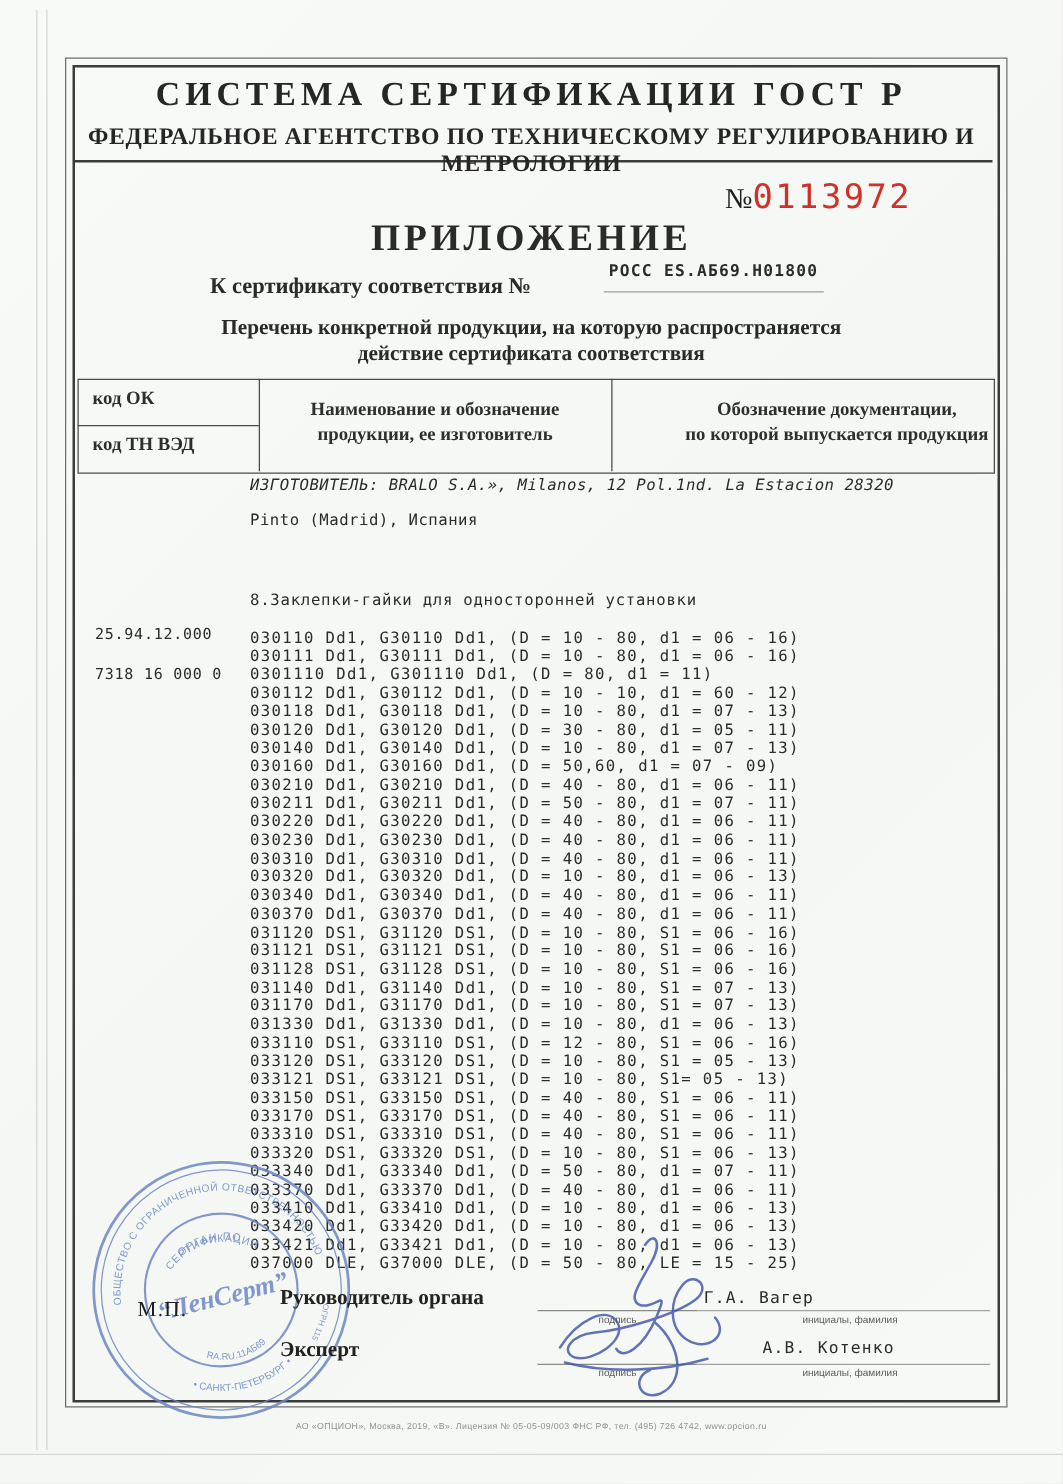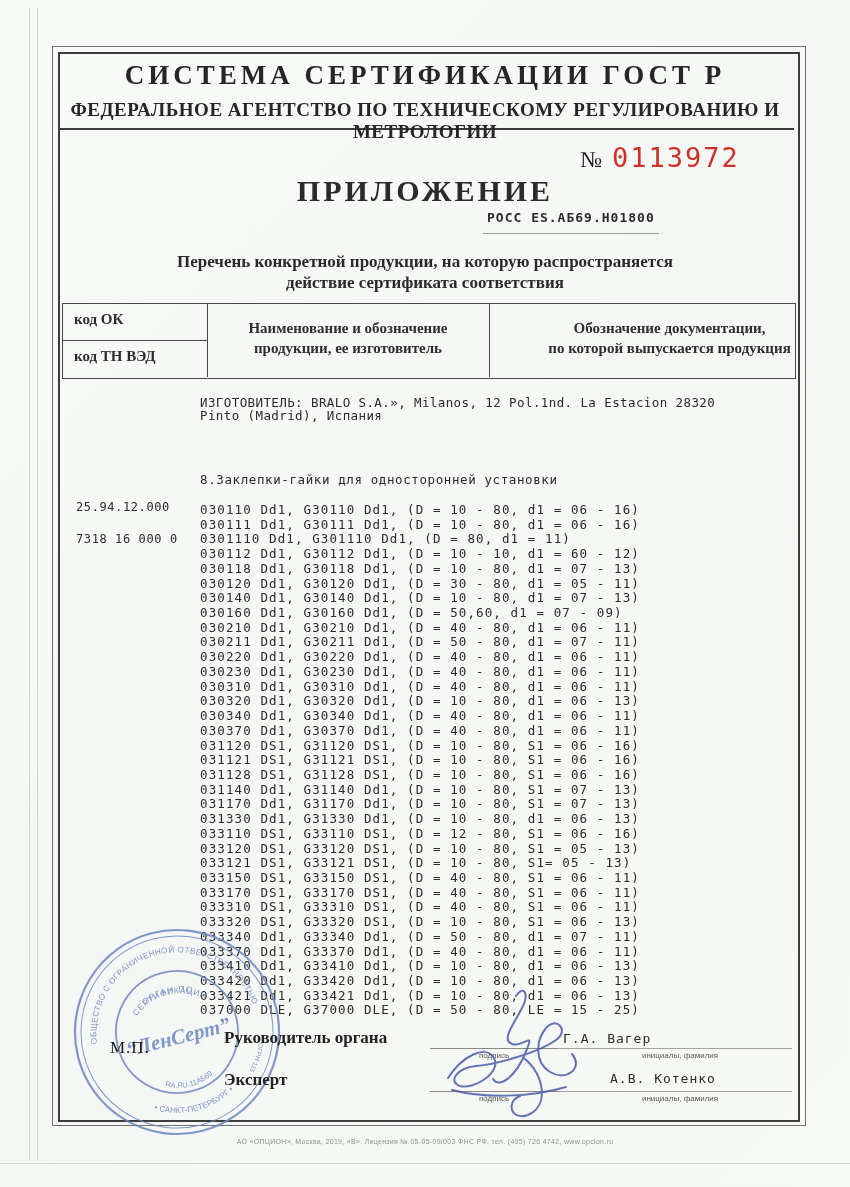--- a/index.html
+++ b/index.html
@@ -15,21 +15,21 @@
   .edge-h { position:absolute; height:1px; background:#d5d7d2; }
 
   .frame-outer { position:absolute; left:52px; top:46px; width:752px; height:1078px; border:1px solid #707070; }
   .frame-inner { position:absolute; left:58px; top:52px; width:738px; height:1066px; border:2px solid #3c3c3c; }
   .header-rule { position:absolute; left:60px; top:128px; width:734px; height:2px; background:#3c3c3c; }
 
   .title-main { left:0; right:0; top:60px; text-align:center; font-size:27px; font-weight:bold; letter-spacing:4px; color:#262626; }
   .title-agency { left:0; right:0; top:99px; text-align:center; font-size:19px; font-weight:bold; letter-spacing:0.5px; color:#262626; }
 
   .form-no { left:580px; top:142px; font-size:23px; color:#1c1c1c; }
-  .form-no-digits { font-family:"DejaVu Sans Mono", monospace; font-size:27px; letter-spacing:2px; color:#cf3128; margin-left:10px; font-weight:500; }
+  .form-no-digits { font-family:"DejaVu Sans Mono", monospace; font-size:27px; letter-spacing:2px; color:#cf3128; font-weight:500; }
 
   .appendix-title { left:0; right:0; top:174px; text-align:center; font-size:30px; font-weight:bold; letter-spacing:3px; color:#2a2a2a; }
 
   .cert-label { left:168px; top:218px; font-size:18px; font-weight:bold; color:#2a2a2a; }
   .cert-number { left:487px; top:210px; font-family:"DejaVu Sans Mono", monospace; font-size:13px; letter-spacing:1px; color:#333;font-weight:bold; }
   .cert-underline { left:483px; top:233px; width:176px; height:1px; background:#9aa098; }
 
   .subtitle { left:0; right:0; text-align:center; font-size:17px; font-weight:bold; color:#2a2a2a; }
 
   .tbl-box { left:62px; top:303px; width:732px; height:74px; border:1.5px solid #4a4a4a; }
@@ -69,20 +69,21 @@
   <div class="header-rule"></div>
 
   <div class="abs title-main">СИСТЕМА СЕРТИФИКАЦИИ ГОСТ Р</div>
   <div class="abs title-agency">ФЕДЕРАЛЬНОЕ АГЕНТСТВО ПО ТЕХНИЧЕСКОМУ РЕГУЛИРОВАНИЮ И МЕТРОЛОГИИ</div>
 
   <div class="abs form-no">
     <span>№</span><span class="form-no-digits">0113972</span>
   </div>
 
   <div class="abs appendix-title">ПРИЛОЖЕНИЕ</div>
+  <div class="abs cert-label">К сертификату соответствия №</div>
   <div class="abs cert-number mono">РОСС ES.АБ69.Н01800</div>
   <div class="abs cert-underline"></div>
 
   <div class="abs subtitle" style="top:252px;">Перечень конкретной продукции,  на которую распространяется</div>
   <div class="abs subtitle" style="top:273px;">действие сертификата соответствия</div>
 
   <div class="abs tbl-box"></div>
   <div class="tbl-v" style="left:207px;"></div>
   <div class="tbl-v" style="left:489px;"></div>
   <div class="tbl-h-left"></div>
@@ -90,21 +91,21 @@
   <div class="abs tbl-cell" style="left:74px; top:348px;">код ТН ВЭД</div>
   <div class="abs tbl-cell tbl-center" style="left:207px; width:282px; top:318px;">
     <div>Наименование и обозначение</div>
     <div>продукции, ее изготовитель</div>
   </div>
   <div class="abs tbl-cell tbl-center" style="left:489px; width:361px; top:318px;">
     <div>Обозначение документации,</div>
     <div>по которой выпускается продукция</div>
   </div>
 
-  <div class="abs mono manuf" style="left:200px; top:395px;">ИЗГОТОВИТЕЛЬ: BRALO S.A.», Milanos, 12 Pol.1nd. La Estacion 28320</div>
+  <div class="abs mono manuf" style="left:200px; top:380px;font-style:italic;">ИЗГОТОВИТЕЛЬ: BRALO S.A.», Milanos, 12 Pol.1nd. La Estacion 28320</div>
   <div class="abs mono manuf" style="left:200px; top:408px;">Pinto (Madrid), Испания</div>
 
   <div class="abs mono code-col" style="left:76px; top:472px;">25.94.12.000</div>
   <div class="abs mono prod-title" style="left:200px; top:472px;">8.Заклепки-гайки для односторонней установки</div>
   <div class="abs mono code-col" style="left:76px; top:504px;">7318 16 000 0</div>
 
   <div class="abs prod-list"><div>030110 Dd1, G30110 Dd1, (D = 10 - 80, d1 = 06 - 16)</div><div>030111 Dd1, G30111 Dd1, (D = 10 - 80, d1 = 06 - 16)</div><div>0301110 Dd1, G301110 Dd1, (D = 80, d1 = 11)</div><div>030112 Dd1, G30112 Dd1, (D = 10 - 10, d1 = 60 - 12)</div><div>030118 Dd1, G30118 Dd1, (D = 10 - 80, d1 = 07 - 13)</div><div>030120 Dd1, G30120 Dd1, (D = 30 - 80, d1 = 05 - 11)</div><div>030140 Dd1, G30140 Dd1, (D = 10 - 80, d1 = 07 - 13)</div><div>030160 Dd1, G30160 Dd1, (D = 50,60, d1 = 07 - 09)</div><div>030210 Dd1, G30210 Dd1, (D = 40 - 80, d1 = 06 - 11)</div><div>030211 Dd1, G30211 Dd1, (D = 50 - 80, d1 = 07 - 11)</div><div>030220 Dd1, G30220 Dd1, (D = 40 - 80, d1 = 06 - 11)</div><div>030230 Dd1, G30230 Dd1, (D = 40 - 80, d1 = 06 - 11)</div><div>030310 Dd1, G30310 Dd1, (D = 40 - 80, d1 = 06 - 11)</div><div>030320 Dd1, G30320 Dd1, (D = 10 - 80, d1 = 06 - 13)</div><div>030340 Dd1, G30340 Dd1, (D = 40 - 80, d1 = 06 - 11)</div><div>030370 Dd1, G30370 Dd1, (D = 40 - 80, d1 = 06 - 11)</div><div>031120 DS1, G31120 DS1, (D = 10 - 80, S1 = 06 - 16)</div><div>031121 DS1, G31121 DS1, (D = 10 - 80, S1 = 06 - 16)</div><div>031128 DS1, G31128 DS1, (D = 10 - 80, S1 = 06 - 16)</div><div>031140 Dd1, G31140 Dd1, (D = 10 - 80, S1 = 07 - 13)</div><div>031170 Dd1, G31170 Dd1, (D = 10 - 80, S1 = 07 - 13)</div><div>031330 Dd1, G31330 Dd1, (D = 10 - 80, d1 = 06 - 13)</div><div>033110 DS1, G33110 DS1, (D = 12 - 80, S1 = 06 - 16)</div><div>033120 DS1, G33120 DS1, (D = 10 - 80, S1 = 05 - 13)</div><div>033121 DS1, G33121 DS1, (D = 10 - 80, S1= 05 - 13)</div><div>033150 DS1, G33150 DS1, (D = 40 - 80, S1 = 06 - 11)</div><div>033170 DS1, G33170 DS1, (D = 40 - 80, S1 = 06 - 11)</div><div>033310 DS1, G33310 DS1, (D = 40 - 80, S1 = 06 - 11)</div><div>033320 DS1, G33320 DS1, (D = 10 - 80, S1 = 06 - 13)</div><div>033340 Dd1, G33340 Dd1, (D = 50 - 80, d1 = 07 - 11)</div><div>033370 Dd1, G33370 Dd1, (D = 40 - 80, d1 = 06 - 11)</div><div>033410 Dd1, G33410 Dd1, (D = 10 - 80, d1 = 06 - 13)</div><div>033420 Dd1, G33420 Dd1, (D = 10 - 80, d1 = 06 - 13)</div><div>033421 Dd1, G33421 Dd1, (D = 10 - 80, d1 = 06 - 13)</div><div>037000 DLE, G37000 DLE, (D = 50 - 80, LE = 15 - 25)</div></div>
 
   <svg class="stamp-svg" width="235" height="235" viewBox="0 0 235 235">
     <defs>

